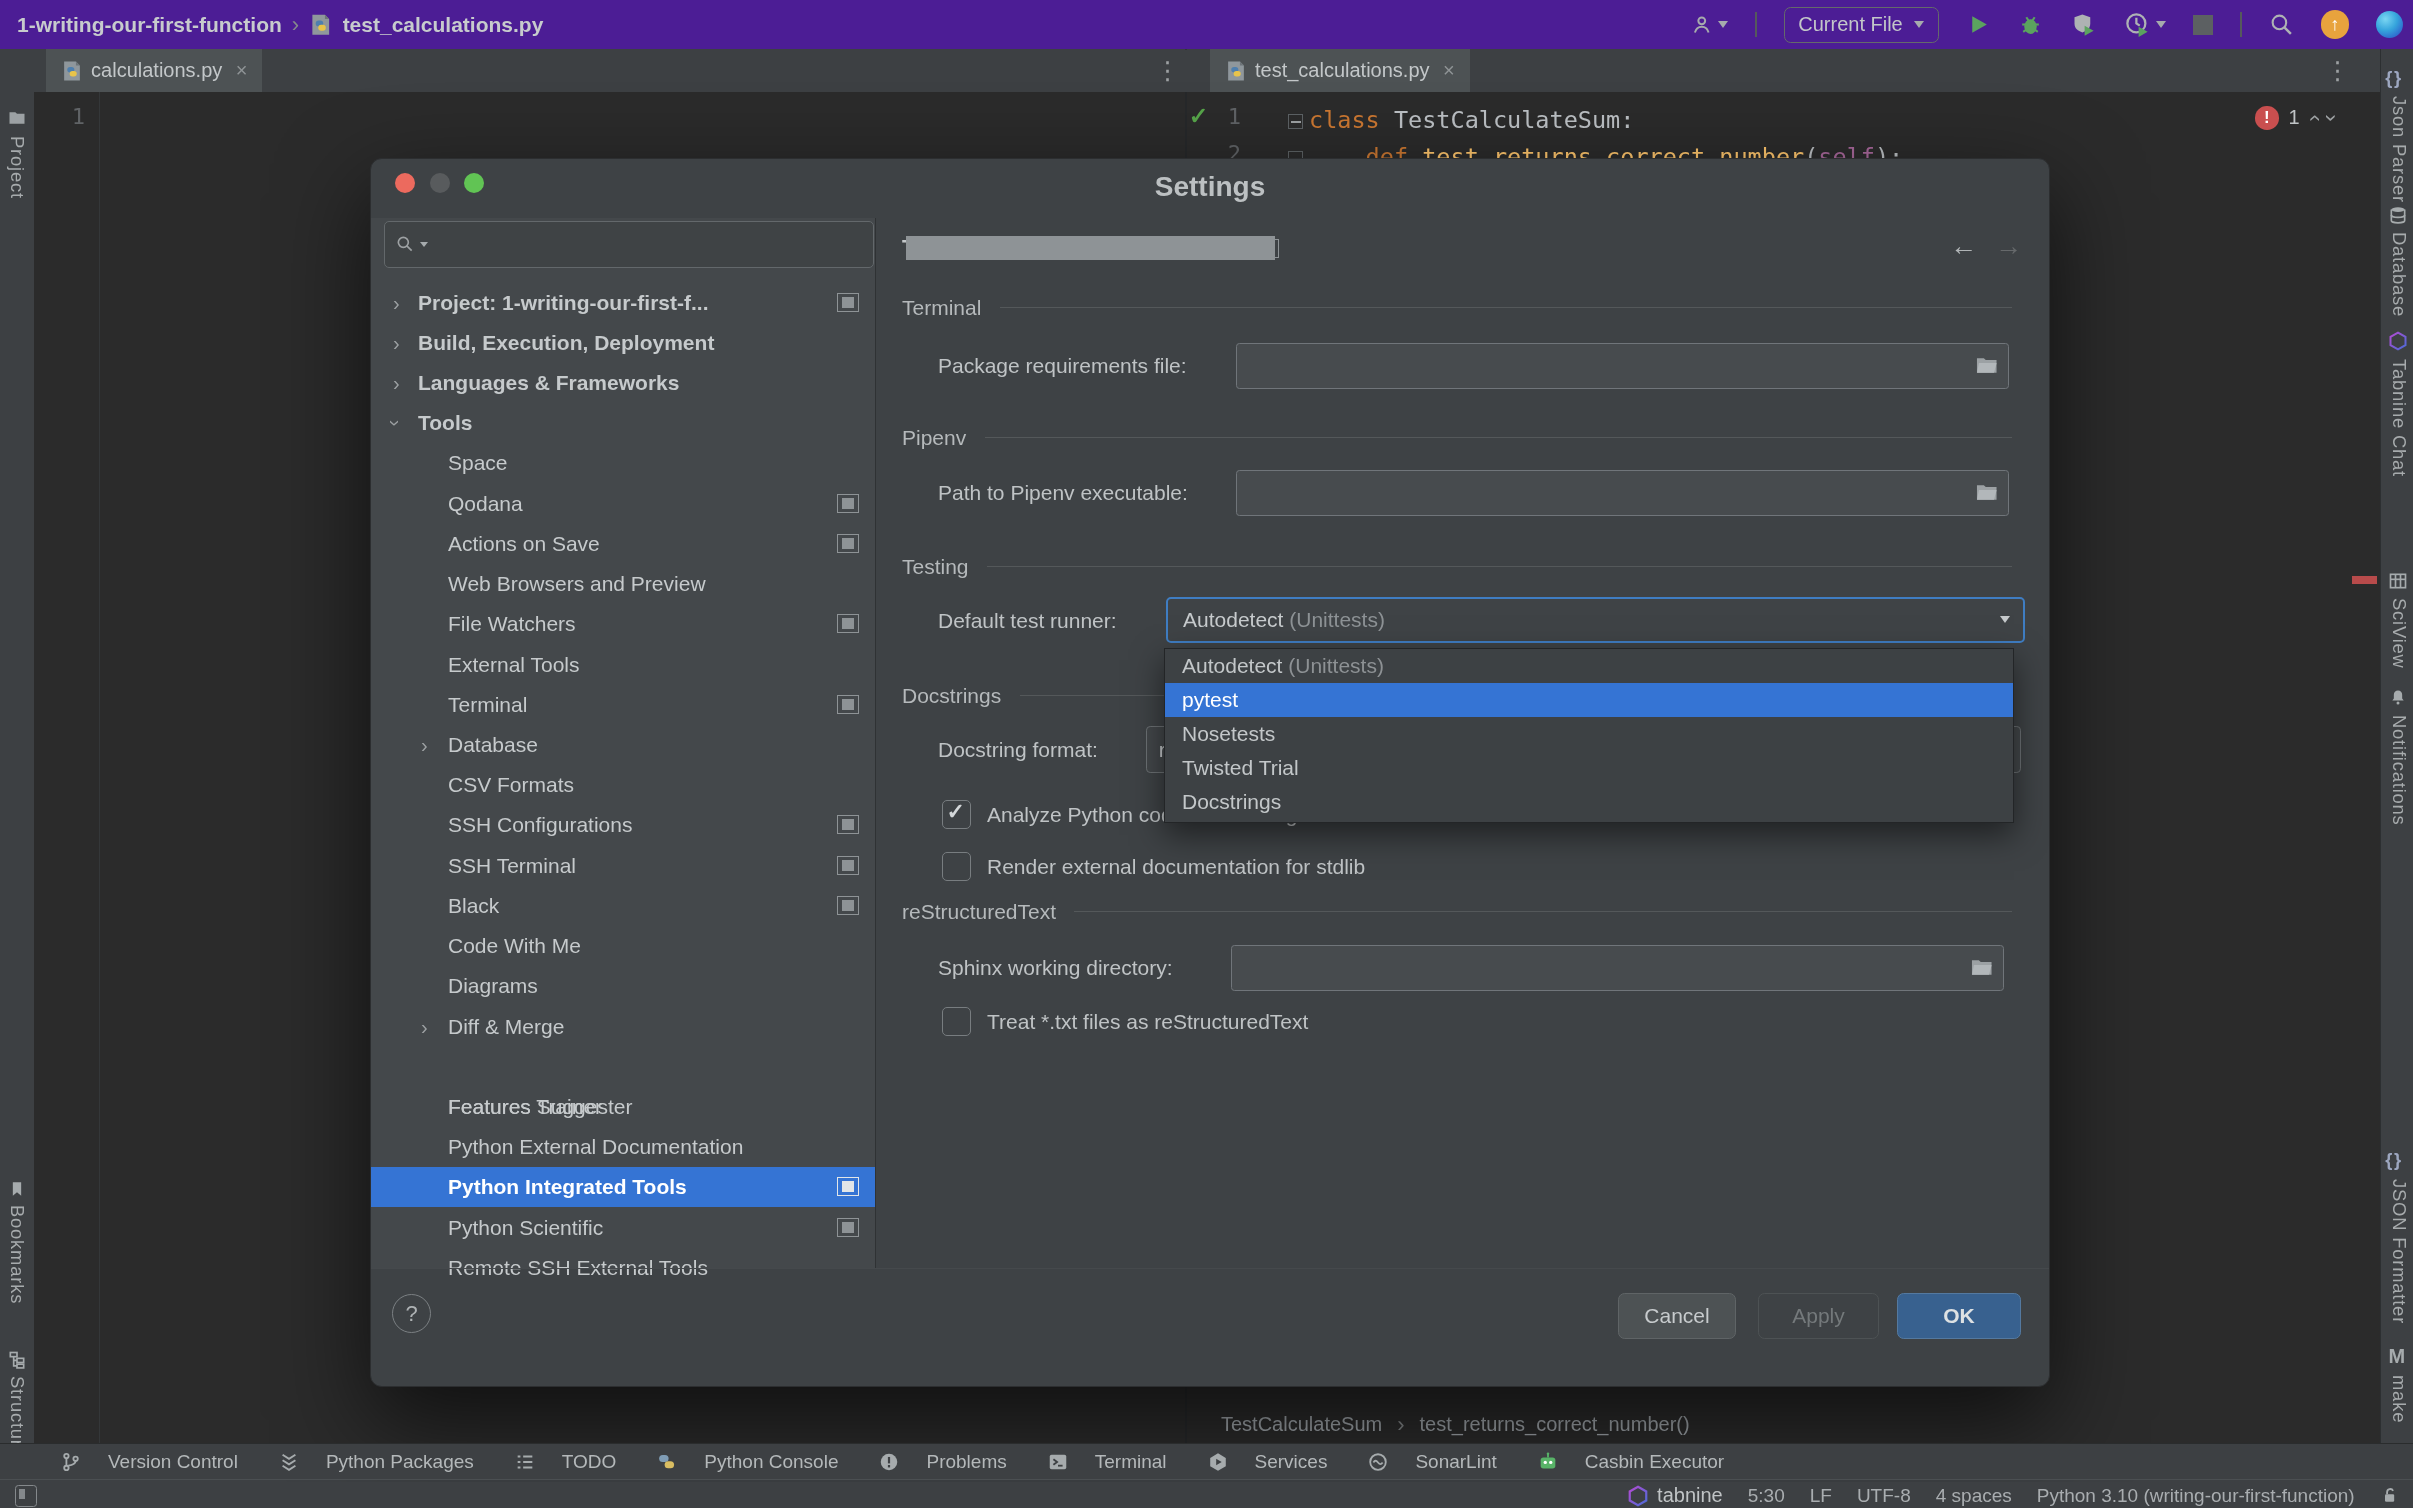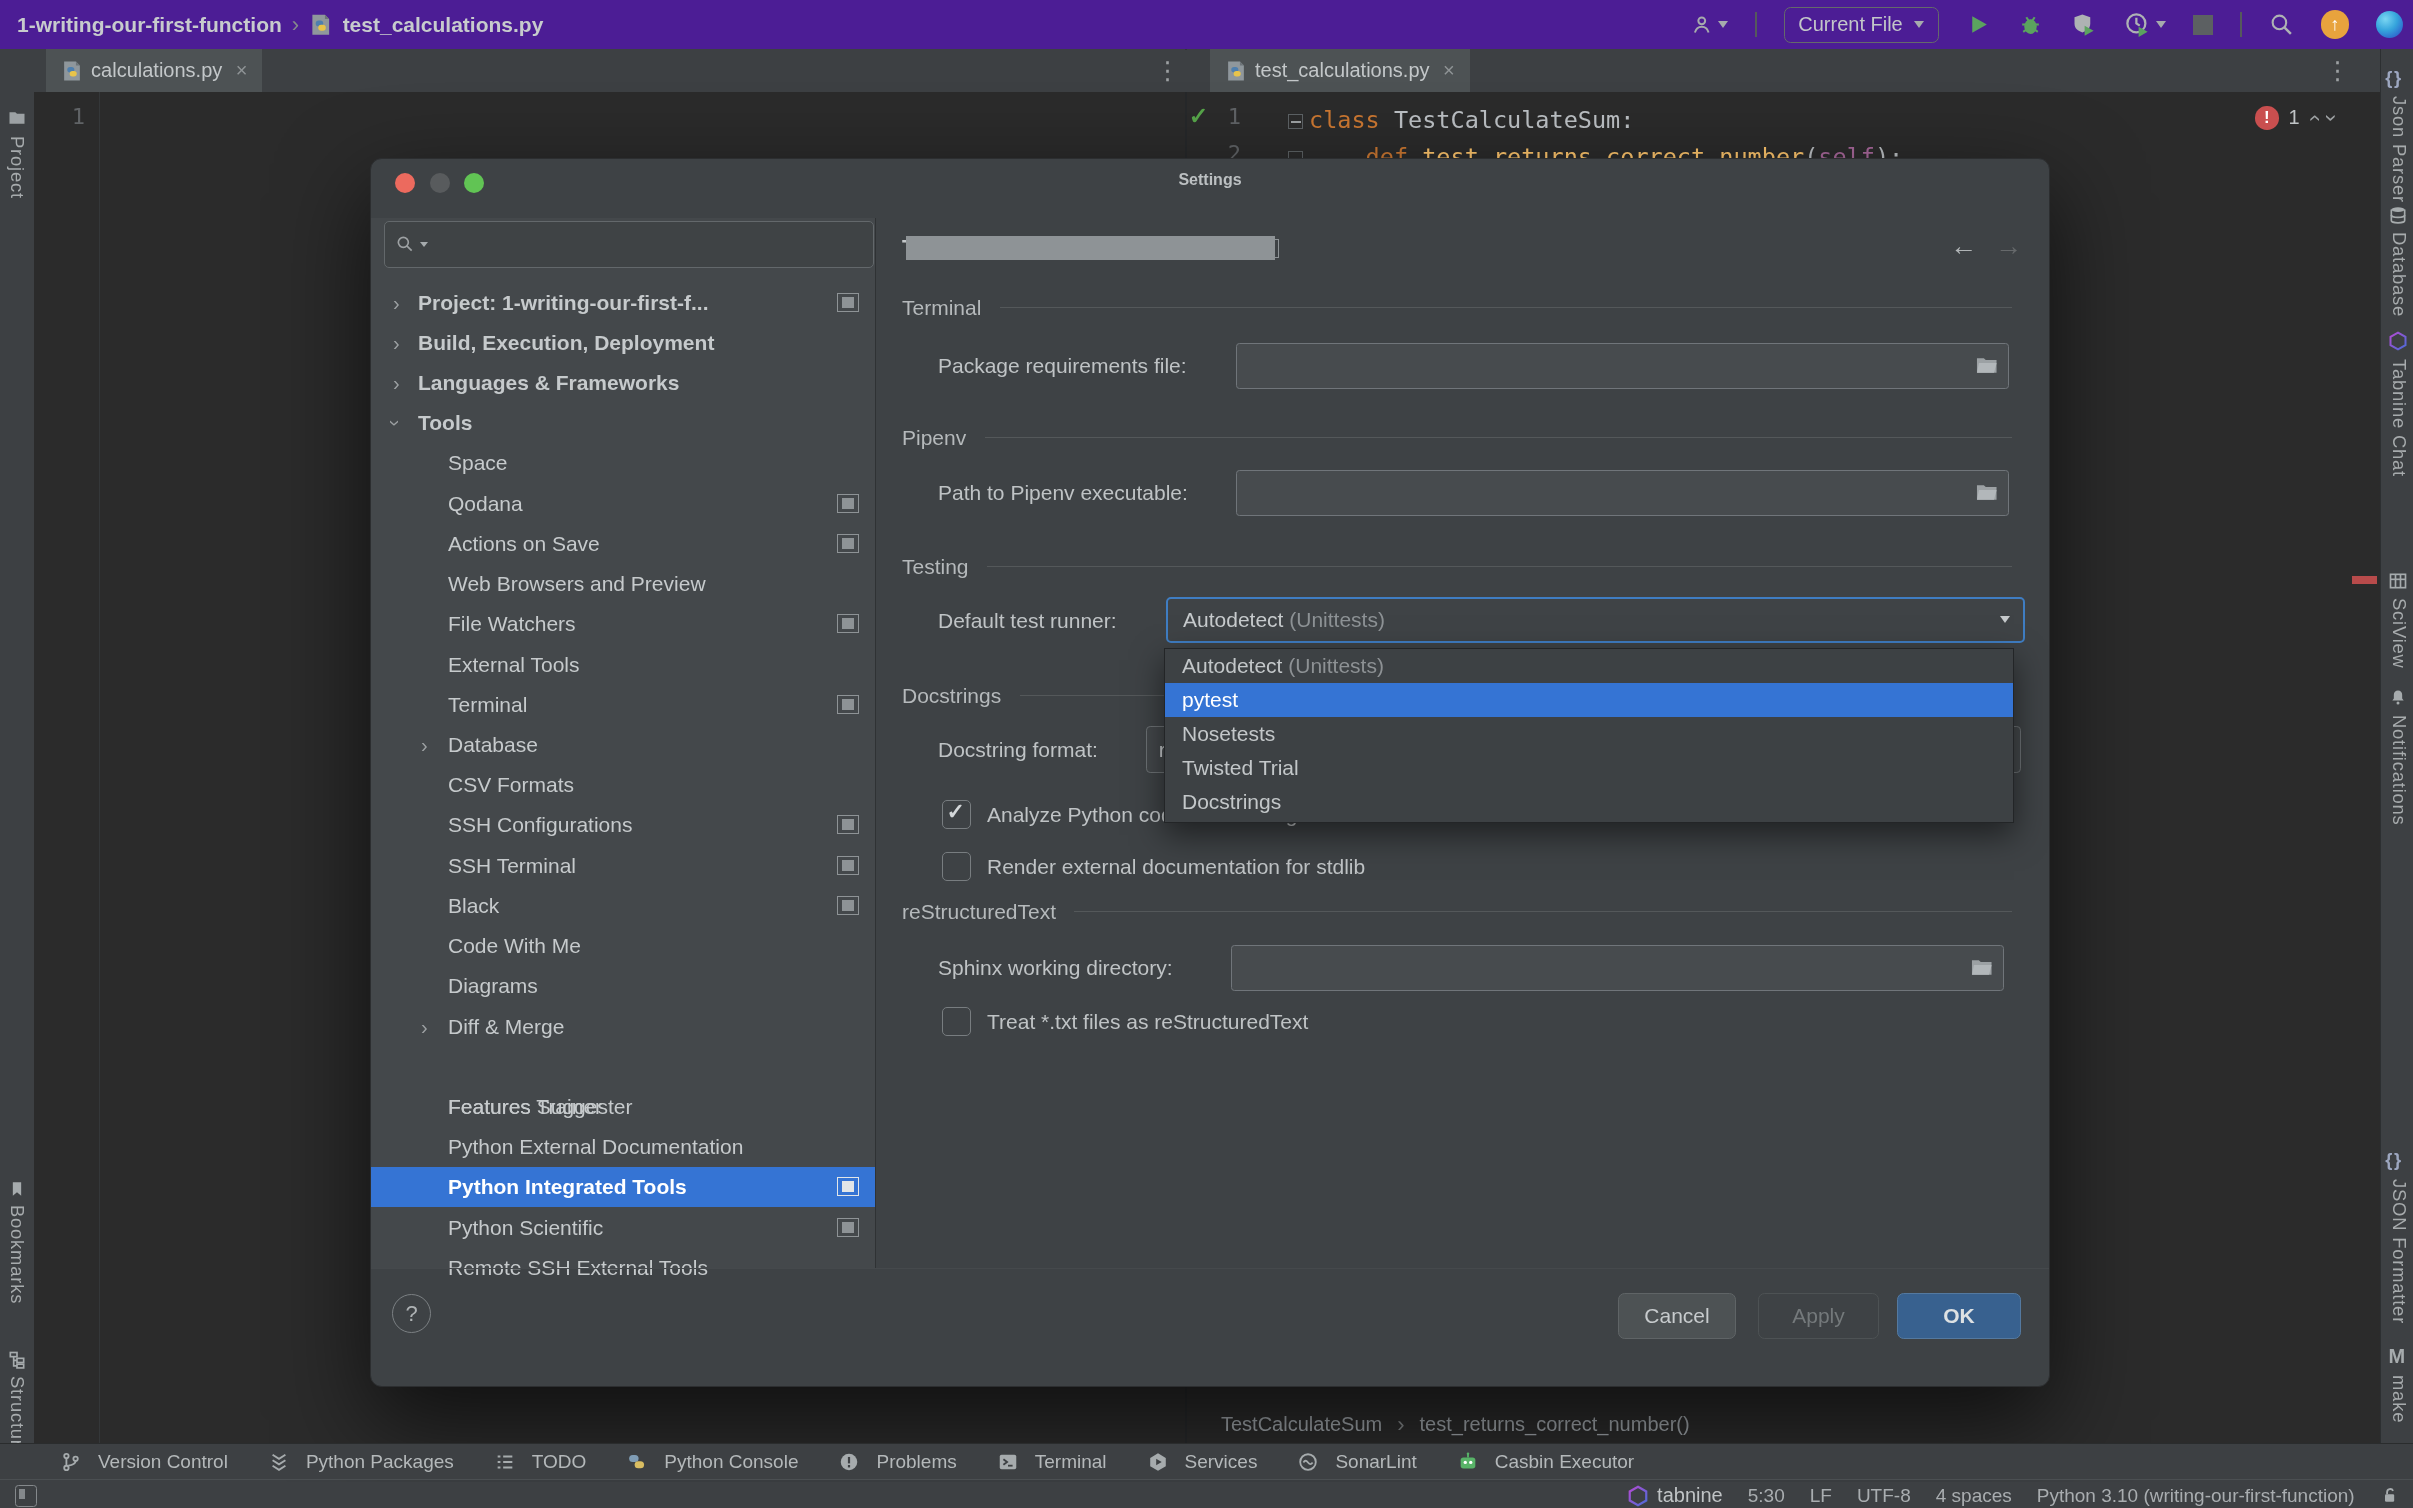--- a/index.html
+++ b/index.html
@@ -45,21 +45,21 @@
 
   
   .stripe-l{left:0;top:49px;width:34px;height:1394px;background:#3d4043;border-right:0.8px solid #2c2f31;}
   .stripe-r{left:2380px;top:49px;width:34px;height:1394px;background:#3d4043;border-left:0.8px solid #2c2f31;}
   .vtext{writing-mode:vertical-rl;font-size:18.4px;color:#a7abad;letter-spacing:0.8px;}
   .braces{color:#9da7c0;font-size:18.4px;font-weight:bold;}
 
   
   .dialog{left:370px;top:158px;width:1678px;height:1227px;background:#3e4245;border:0.8px solid #2c2e30;border-radius:11.7px;box-shadow:0 34px 92px rgba(0,0,0,0.65);overflow:hidden;}
   .light{position:absolute;top:14.2px;width:20px;height:20px;border-radius:50%;}
-  .dlg-title{left:0;top:11.7px;width:100%;text-align:center;font-size:16px;font-weight:bold;color:#bcc0c2;}
+  .dlg-title{left:0;top:11.7px;width:100%;text-align:center;font-size:28px;font-weight:bold;color:#bcc0c2;}
   .lpanel{left:0;top:59px;width:504px;height:1050px;background:#44484b;border-right:0.8px solid #2f3234;}
   .search{left:12.6px;top:2.5px;width:478px;height:45px;background:#3f4345;border:0.8px solid #63686b;border-radius:5px;gap:5px;padding-left:10px;}
   .trow{position:absolute;left:0;width:504px;height:40px;}
   .trow.sel{background:#3574d4;}
   .tlabel{position:absolute;top:0;line-height:40px;font-size:21px;color:#c6cacc;white-space:nowrap;}
   .trow.b .tlabel{font-weight:bold;}
   .trow.sel .tlabel{color:#ffffff;font-weight:bold;}
   .tlabel.l0{left:47px;} .tlabel.l1{left:77px;}
   .tchev{position:absolute;top:0;line-height:40px;font-size:20px;color:#9da1a3;}
   .tchev.l0{left:22px;} .tchev.l1{left:50px;}
@@ -88,21 +88,21 @@
   .ddrow.sel{background:#3574d4;color:#ffffff;}
   .footer{left:0;top:1109px;width:1678px;height:118px;border-top:0.8px solid #45494c;}
   .help{position:absolute;left:21px;top:25px;width:37px;height:37px;border:1.7px solid #7b8083;border-radius:50%;text-align:center;line-height:37px;font-size:22px;color:#aeb2b4;}
   .btn{position:absolute;top:23.5px;height:44px;border-radius:6.7px;font-size:21px;text-align:center;line-height:44px;}
   .btn.cancel{left:1247px;width:116px;background:#4d5254;border:0.8px solid #5f6466;color:#c7cbcd;}
   .btn.apply{left:1387px;width:119px;background:transparent;border:0.8px solid #4d5254;color:#74797b;}
   .btn.ok{left:1526px;width:122px;background:#38618f;border:0.8px solid #54799f;color:#dde1e3;font-weight:bold;}
 
   
   .toolstripe{left:0;top:1443px;width:2413px;height:37px;background:#3d4043;border-top:0.8px solid #2a2c2d;border-bottom:0.8px solid #4b4f52;padding-left:60px;gap:40px;box-sizing:border-box;}
-  .tool{gap:16px;font-size:19px;color:#b4b8ba;white-space:nowrap;}
+  .tool{gap:26px;font-size:19px;color:#b4b8ba;white-space:nowrap;}
   .bottombar{left:0;top:1482px;width:2413px;height:27px;background:#3d4043;}
   .bb-right{right:13.4px;top:0;height:27px;gap:25px;font-size:19px;color:#a9adb0;white-space:nowrap;}
   .switcher{left:15px;top:2.5px;width:20px;height:20px;border:1.7px solid #85898c;border-radius:3.4px;}
   .switcher::after{content:"";position:absolute;left:3.4px;top:3.4px;width:5.9px;height:10px;background:#85898c;}
 </style>
 </head>
 <body>
 
 <div class="abs flex titlebar">
   <div class="abs flex tb-crumb">

